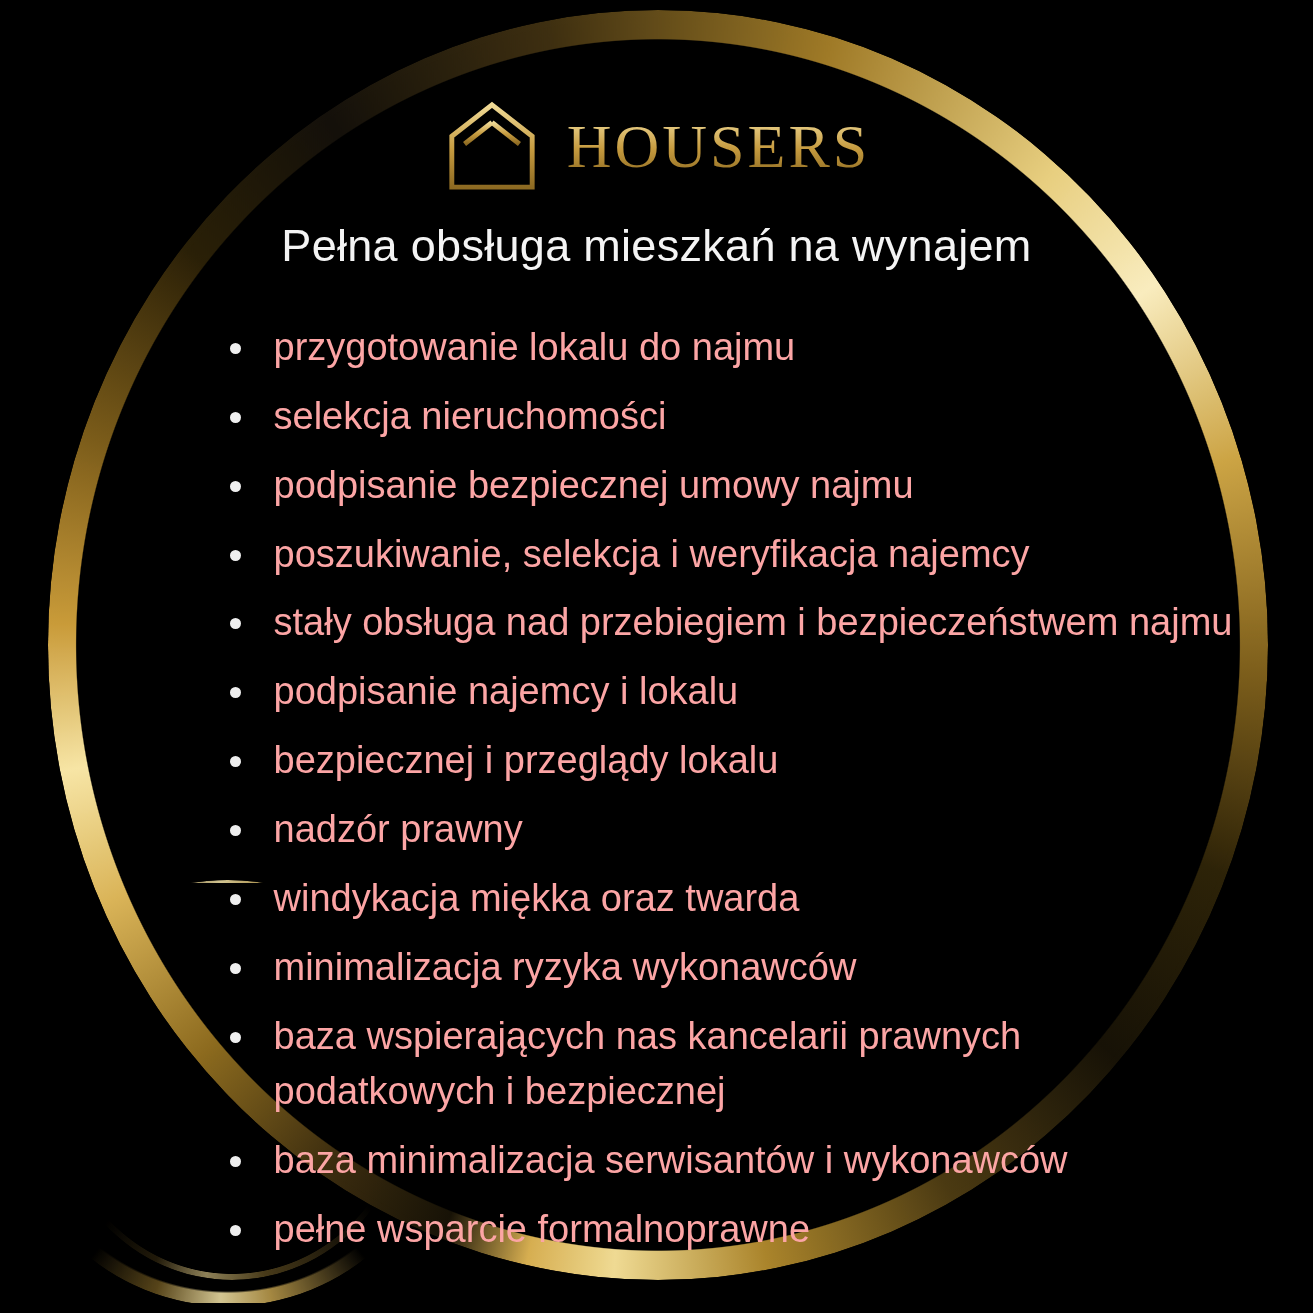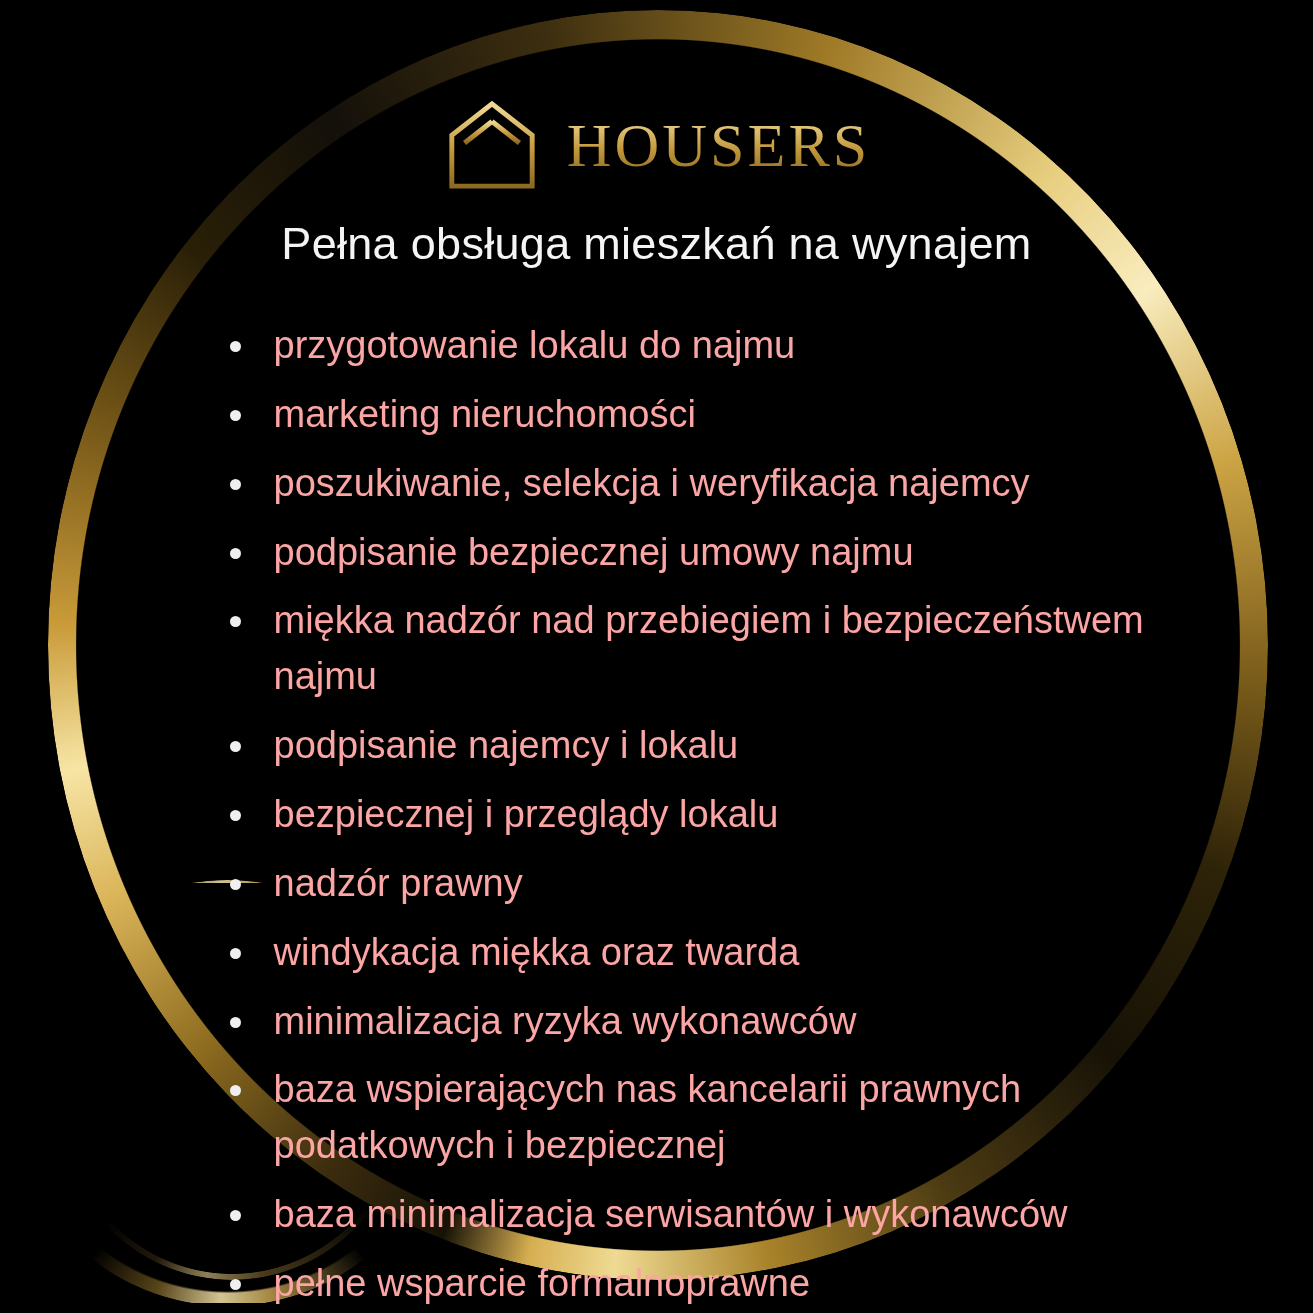--- a/index.html
+++ b/index.html
@@ -215,24 +215,24 @@
         <path d="M50 26 L78 48" fill="none" stroke="url(#goldgrad)" stroke-width="5"></path>
         <path d="M50 26 L22 48" fill="none" stroke="url(#goldgrad)" stroke-width="5"></path>
       </svg>
       <div class="brand-name">HOUSERS</div>
     </div>
 
     <div class="headline">Pełna obsługa mieszkań na wynajem</div>
 
     <ul class="services">
       <li class="service-item">przygotowanie lokalu do najmu</li>
-      <li class="service-item">marketing nieruchomości</li>
+      <li class="service-item">selekcja nieruchomości</li>
+      <li class="service-item">podpisanie bezpiecznej umowy najmu</li>
       <li class="service-item">poszukiwanie, selekcja i weryfikacja najemcy</li>
-      <li class="service-item">podpisanie bezpiecznej umowy najmu</li>
-      <li class="service-item">miękka nadzór nad przebiegiem i bezpieczeństwem najmu</li>
+      <li class="service-item">stały obsługa nad przebiegiem i bezpieczeństwem najmu</li>
       <li class="service-item">podpisanie najemcy i lokalu</li>
       <li class="service-item">bezpiecznej i przeglądy lokalu</li>
       <li class="service-item">nadzór prawny</li>
       <li class="service-item">windykacja miękka oraz twarda</li>
       <li class="service-item">minimalizacja ryzyka wykonawców</li>
       <li class="service-item">baza wspierających nas kancelarii prawnych
 podatkowych i bezpiecznej</li>
       <li class="service-item">baza minimalizacja serwisantów i wykonawców</li>
       <li class="service-item">pełne wsparcie formalnoprawne</li>
     </ul>

